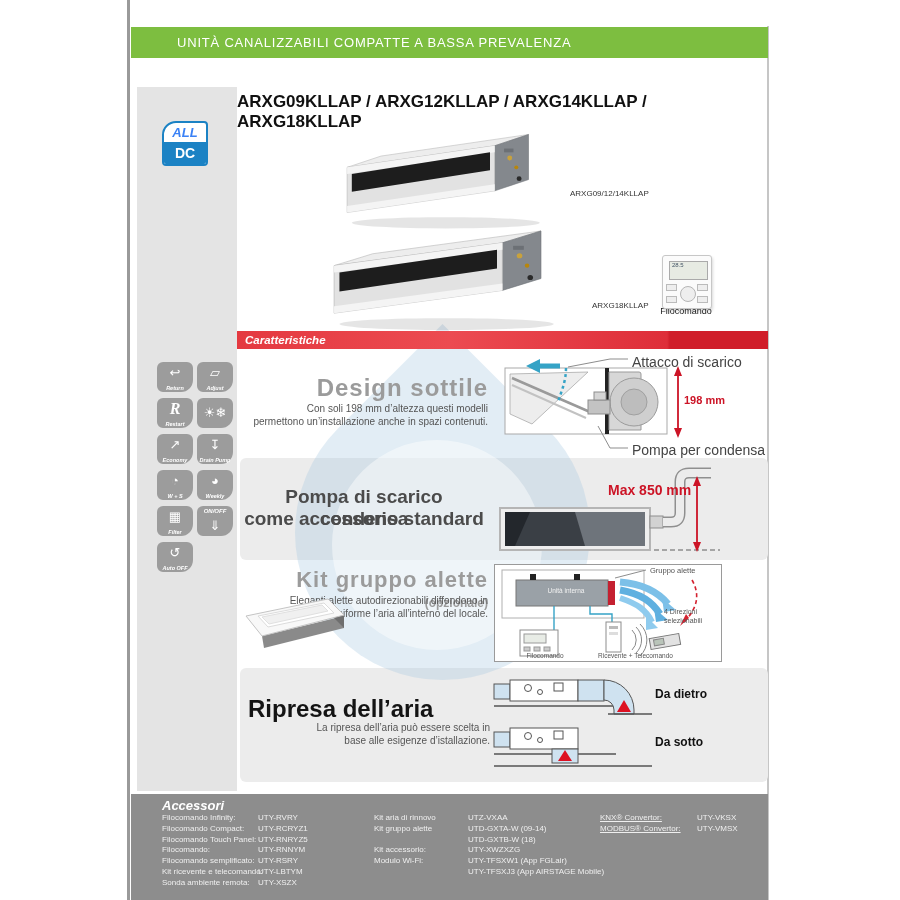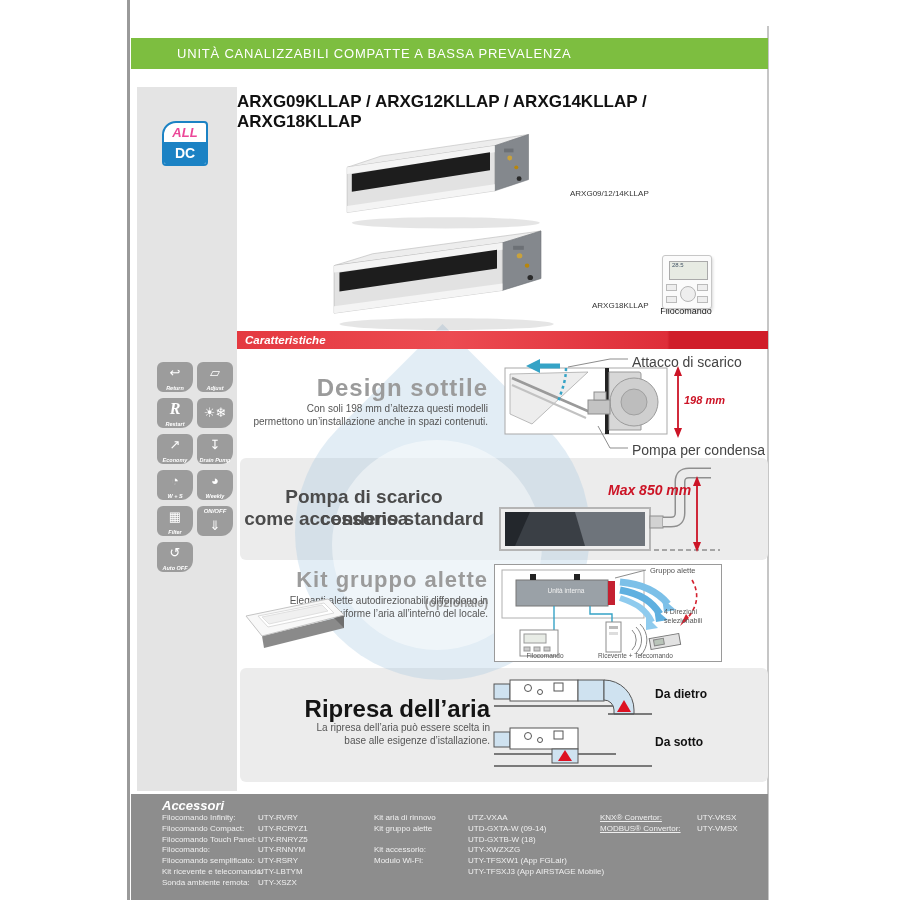--- a/index.html
+++ b/index.html
@@ -3,27 +3,27 @@
 <meta charset="utf-8">
 <style>
   html,body{margin:0;padding:0;background:#fff;}
   #screen{position:relative;width:900px;height:900px;background:#ffffff;overflow:hidden;
           font-family:"Liberation Sans","DejaVu Sans",sans-serif;}
   .abs{position:absolute;}
   
   .edge-left{left:127px;top:0;width:3px;height:900px;background:#9a9a9a;}
   .edge-right{left:767px;top:26px;width:2px;height:874px;background:#c6c6c6;}
   
-  .green-banner{left:131px;top:27px;width:637px;height:31px;background:#7dbe40;display:flex;align-items:center;margin-top:11px;}
+  .green-banner{left:131px;top:27px;width:637px;height:31px;background:#7dbe40;display:flex;align-items:center;}
   .green-banner span{color:#ffffff;font-size:13px;letter-spacing:.8px;padding-left:46px;}
   
   .left-strip{left:137px;top:87px;width:100px;height:704px;background:#e4e4e4;}
   
   .alldc{left:162px;top:121px;width:46px;height:45px;border:2px solid #1b82c4;border-radius:14px 4px 4px 4px;overflow:hidden;background:#fff;box-sizing:border-box;}
-  .alldc .t{height:19px;display:flex;align-items:center;justify-content:center;color:#ec4899;font-weight:bold;font-style:italic;font-size:13px;}
+  .alldc .t{height:19px;display:flex;align-items:center;justify-content:center;color:#3b82f6;font-weight:bold;font-style:italic;font-size:13px;}
   .alldc .b{height:22px;background:#1b82c4;display:flex;align-items:center;justify-content:center;color:#fff;font-weight:bold;font-size:14px;}
   
   .page-title{left:237px;top:92px;width:530px;font-size:17px;font-weight:bold;color:#111;}
   .prod-label{font-size:8px;color:#333;}
   .remote-label{font-size:9px;color:#222;}
   
   .red-banner{left:237px;top:331px;width:531px;height:18px;
     background:linear-gradient(90deg,#e43940 0%,#ec4b51 40%,#de2e39 81%,#d01e2a 81.5%,#d01e2a 100%);
     display:flex;align-items:center;z-index:3;}
   .red-banner span{color:#fff;font-style:italic;font-weight:bold;font-size:11.5px;padding-left:8px;}
@@ -38,21 +38,21 @@
   .badge.toplabel .l{top:2px;bottom:auto;font-size:6px;}
   .badge.toplabel .g{top:auto;bottom:0;line-height:20px;}
   .badge .g.rr{font-family:"Liberation Serif","DejaVu Serif",serif;font-style:italic;font-weight:bold;font-size:16px;}
   
   .sec-gray{left:240px;width:528px;background:#ececec;border-radius:6px;z-index:0;}
   
   .h-gray{color:#9b9b9b;font-weight:bold;letter-spacing:1px;font-size:24px;z-index:2;}
   .h-dark{color:#4b4b4b;font-weight:bold;font-size:19px;z-index:2;}
   .h-black{color:#141414;font-weight:bold;font-size:24px;z-index:2;}
   .body-txt{color:#555;font-size:10px;z-index:2;}
-  .dim-red{color:#cc1426;font-weight:bold;z-index:3;font-style:italic;}
+  .dim-red{color:#cc1426;font-weight:bold;z-index:3;}
   .dlabel{color:#444;font-size:14px;z-index:3;}
   .z2{z-index:2;}
   .z3{z-index:3;}
   
   .kit-box{left:494px;top:564px;width:228px;height:98px;background:#fff;border:1px solid #9a9a9a;box-sizing:border-box;z-index:2;}
   .kit-lbl{color:#555;font-size:6.5px;z-index:3;}
   
   .remote{left:662px;top:255px;width:48px;height:52px;background:#fbfbfb;border:1px solid #c7c7c7;border-radius:3px;box-shadow:1px 2px 3px rgba(0,0,0,.15);z-index:2;}
   .remote .scr{position:absolute;left:6px;top:5px;width:35px;height:17px;background:#e7ebe3;border:1px solid #aaa;font-size:6px;color:#456;padding-left:2px;}
   .remote .knob{position:absolute;left:17px;top:30px;width:14px;height:14px;border-radius:50%;background:#eee;border:1px solid #b5b5b5;}
@@ -273,21 +273,21 @@
       <rect x="160" y="74" width="10" height="6" fill="#b9c4b9" stroke="#888"></rect>
     </g>
   </svg>
   <div class="abs kit-lbl" style="left:522px;top:587px;width:88px;text-align:center;color:#f2f2f2;">Unità interna</div>
   <div class="abs kit-lbl" style="left:650px;top:566px;font-size:7.5px;">Gruppo alette</div>
   <div class="abs kit-lbl" style="left:664px;top:608px;font-size:7px;">4 Direzioni</div>
   <div class="abs kit-lbl" style="left:664px;top:617px;font-size:7px;">selezionabili</div>
   <div class="abs kit-lbl" style="left:514px;top:652px;width:62px;text-align:center;">Filocomando</div>
   <div class="abs kit-lbl" style="left:598px;top:652px;">Ricevente + Telecomando</div>
 
-  <div class="abs h-black" style="left:240px;top:695px;width:250px;text-align:right;">Ripresa dell’aria</div>
+  <div class="abs h-black" style="left:248px;top:695px;width:250px;">Ripresa dell’aria</div>
   <div class="abs body-txt" style="left:225px;top:722px;width:265px;text-align:right;">La ripresa dell’aria può essere scelta in</div>
   <div class="abs body-txt" style="left:225px;top:735px;width:265px;text-align:right;">base alle esigenze d’istallazione.</div>
 
   <svg class="abs z2" style="left:488px;top:668px;" width="240" height="110" viewBox="0 0 240 110">
 
     <line x1="6" y1="38" x2="128" y2="38" stroke="#555" stroke-width="1.5"></line>
     <rect x="6" y="16" width="16" height="15" fill="#cfe2f0" stroke="#555"></rect>
     <rect x="22" y="12" width="68" height="21" fill="#ffffff" stroke="#555"></rect>
     <circle cx="40" cy="20" r="3.5" fill="none" stroke="#555"></circle>
     <circle cx="52" cy="24" r="2.5" fill="none" stroke="#555"></circle>

